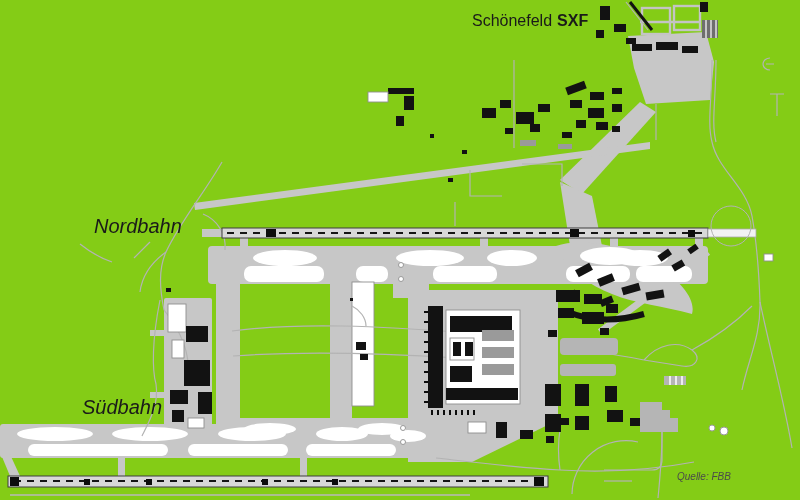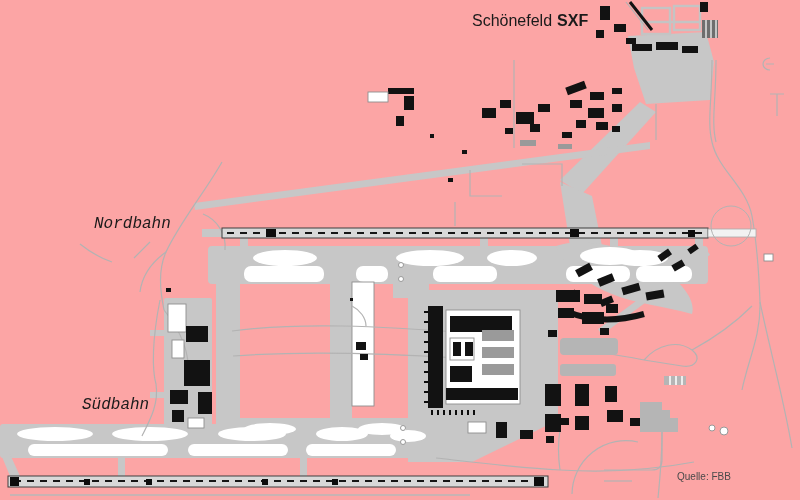--- a/index.html
+++ b/index.html
@@ -1,25 +1,25 @@
 <!DOCTYPE html>
 <html><head>
 <meta charset="utf-8">
 <style>
   html,body{margin:0;padding:0;background:#fff;}
-  .stage{position:relative;width:800px;height:500px;background:#fca5a5;overflow:hidden;
+  .stage{position:relative;width:800px;height:500px;background:#84cc16;overflow:hidden;
          font-family:"Liberation Sans",sans-serif;}
   .stage svg{position:absolute;left:0;top:0;}
   .map-label{position:absolute;color:#1a1a1a;white-space:nowrap;}
   .title{left:472px;top:12px;font-size:16px;font-style:normal;}
   .title .code{font-weight:700;margin-left:5px;}
-  .rwy-label{font-style:italic;font-size:16px;font-family:Liberation Mono, monospace;}
+  .rwy-label{font-style:italic;font-size:20px;}
   .nord{left:94px;top:215px;}
   .sued{left:82px;top:396px;}
-  .source{left:677px;top:471px;font-size:10px;color:#4a4a4a;}
+  .source{left:677px;top:471px;font-style:italic;font-size:10px;color:#4a4a4a;}
   
   .pav{fill:#c7c7c7;stroke:none;}
   .pavln{stroke:#c7c7c7;fill:none;}
   .cut{fill:#ffffff;stroke:none;}
   .bld{fill:#121212;stroke:none;}
   .bg2{fill:#9a9a9a;stroke:none;}
   .bg3{fill:#b5b5b5;stroke:none;}
   .out{fill:#ffffff;stroke:#8f8f8f;stroke-width:0.9;}
   .rd{stroke:#b3b3b3;stroke-width:1.2;fill:none;}
   .rd2{stroke:#c4c4c4;stroke-width:2.4;fill:none;}

